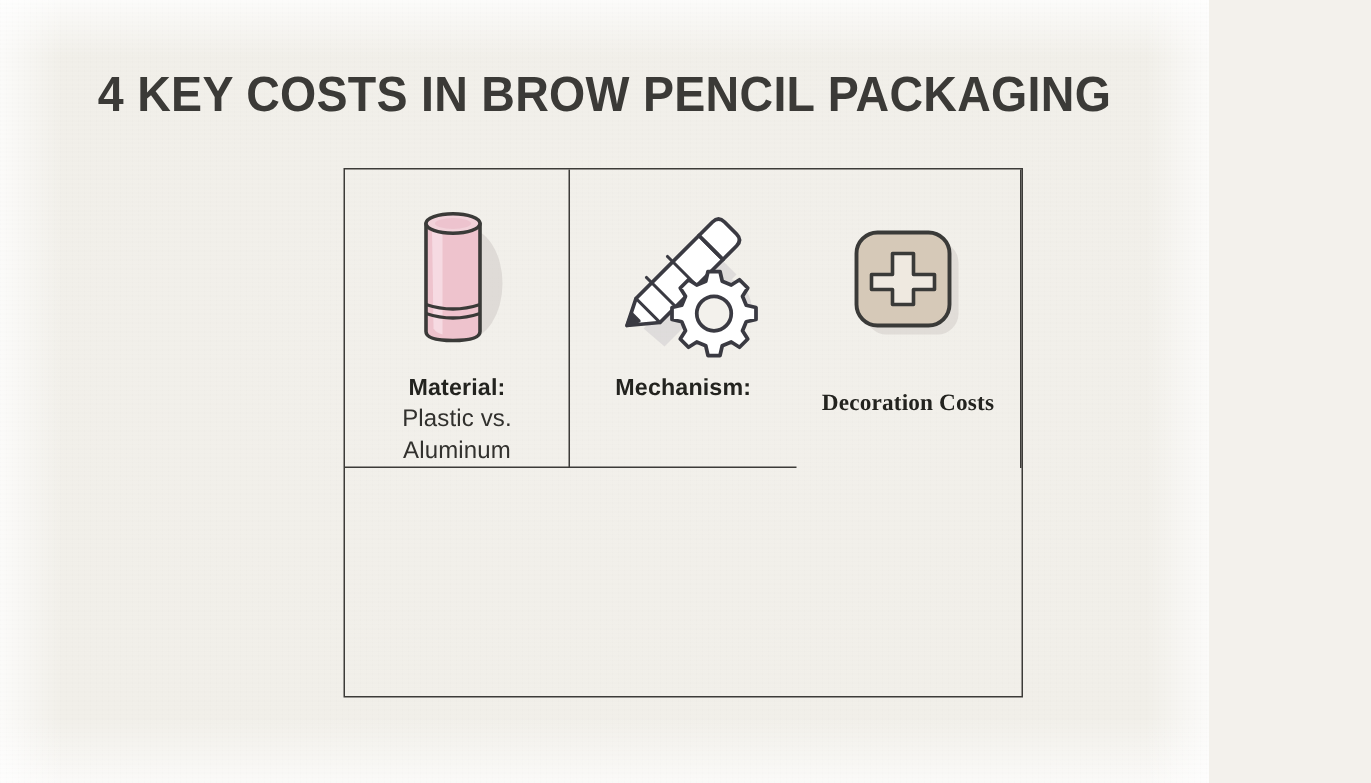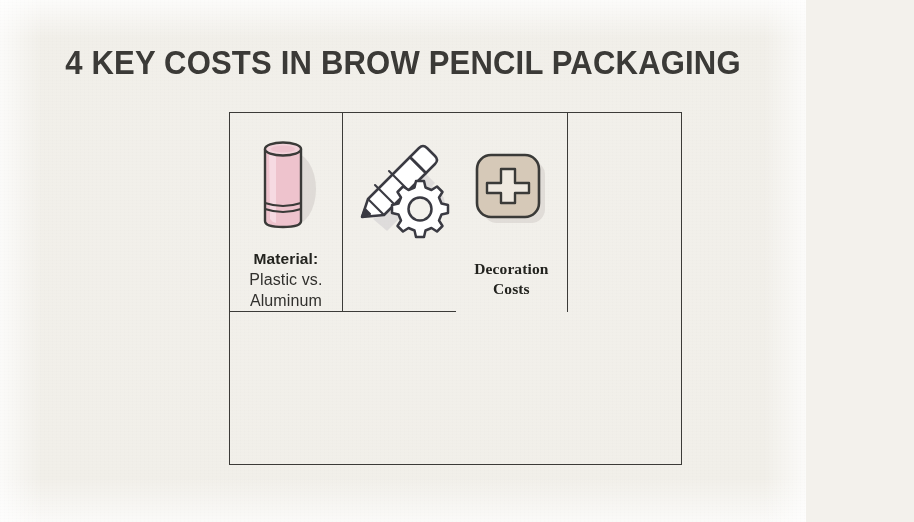--- a/index.html
+++ b/index.html
@@ -67,21 +67,21 @@
   }
 
   
   .grid {
     position: absolute;
     left: 229px;
     top: 112px;
     width: 453px;
     height: 353px;
     display: grid;
-    grid-template-columns: 1fr 1fr 1fr 1fr;
+    grid-template-columns: 1fr 1fr 1fr;
     grid-template-rows: 1fr 1fr;
     border: 1.5px solid #3c3b38;
     box-sizing: border-box;
   }
   .cell {
     position: relative;
     box-sizing: border-box;
     display: flex;
     flex-direction: column;
     align-items: center;
@@ -176,20 +176,21 @@
           </g>
           <path d="M19 84 L27 81 L22 76 Z" fill="#3a3a42" stroke="#3a3a42" stroke-width="2.2" stroke-linejoin="round"></path>
 
           <g stroke="#3a3a42" stroke-width="2.5" fill="#ffffff" stroke-linejoin="round">
             <path d="M73 48 L81 48 L82.5 54.5 L88.5 57 L94 53.5 L99.5 59 L96 64.5 L98.5 70.5 L105 72 L105 80 L98.5 81.5 L96 87.5 L99.5 93 L94 98.5 L88.5 95 L82.5 97.5 L81 104 L73 104 L71.5 97.5 L65.5 95 L60 98.5 L54.5 93 L58 87.5 L55.5 81.5 L49 80 L49 72 L55.5 70.5 L58 64.5 L54.5 59 L60 53.5 L65.5 57 L71.5 54.5 Z"></path>
           </g>
           <circle cx="77" cy="76" r="11.5" fill="#f3f1ec" stroke="#3a3a42" stroke-width="2.5"></circle>
         </svg>
       </div>
       <div class="labels">
+        <div class="lbl-main">Mechanism:</div>
       </div>
     </div>
 
     <div class="cell r2 deco br">
       <div class="icon-wrap">
         <svg width="88" height="88" viewBox="0 0 88 88" aria-hidden="true">
           <rect x="16" y="16" width="62" height="62" rx="14" fill="#cfcac6" opacity="0.5"></rect>
           <rect x="10" y="10" width="62" height="62" rx="14" fill="#d6c9b8" stroke="#3a3a38" stroke-width="2.6"></rect>
           <path d="M34 24 L48 24 L48 38 L62 38 L62 48 L48 48 L48 58 L34 58 L34 48 L20 48 L20 38 L34 38 Z" fill="#efe9e0" stroke="#3a3a38" stroke-width="2.4" stroke-linejoin="round"></path>
         </svg>

